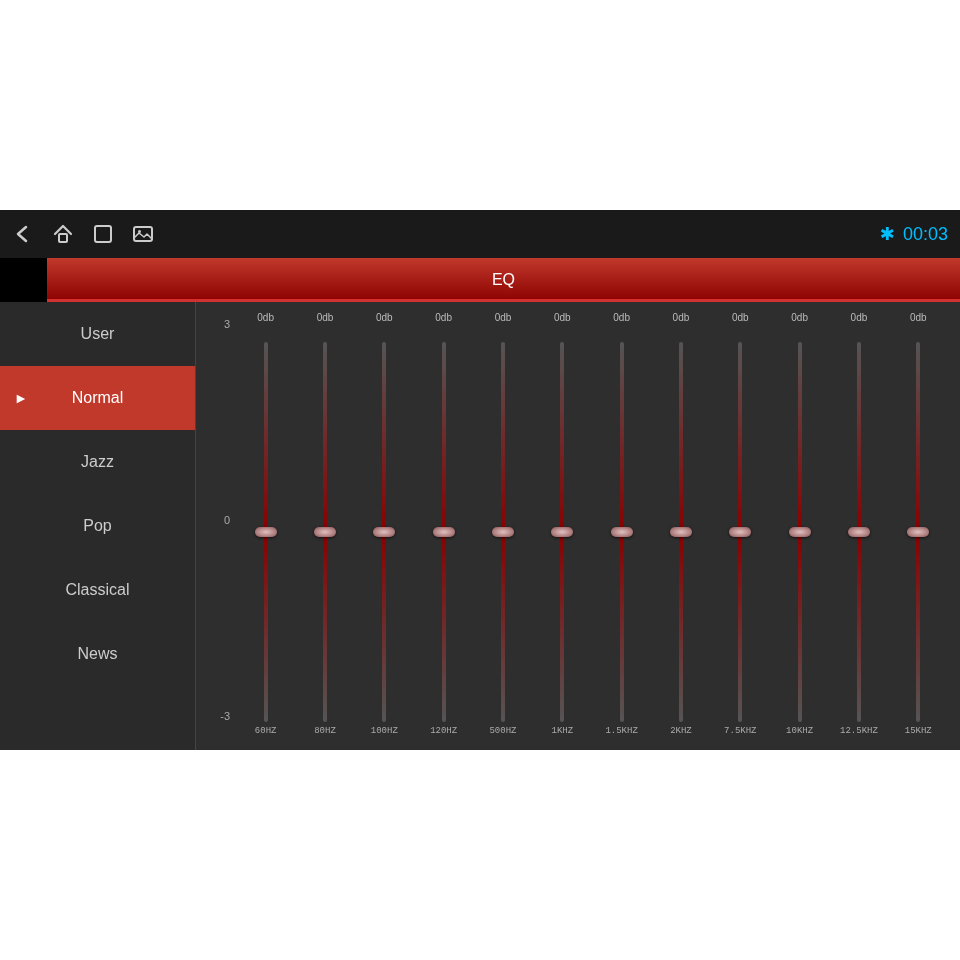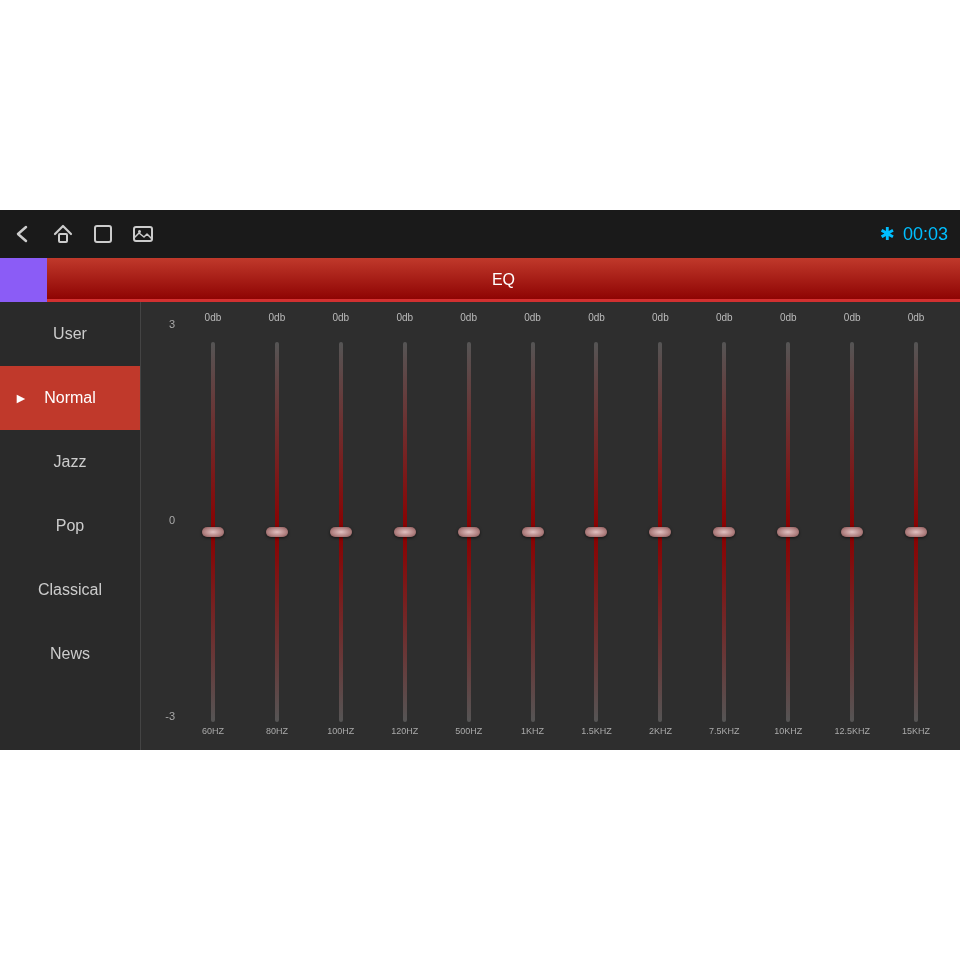--- a/index.html
+++ b/index.html
@@ -55,21 +55,21 @@
     .time-display {
       color: #00bfff;
       font-size: 18px;
       font-weight: normal;
     }
     
     .tab-bar {
       width: 100%;
       height: 44px;
       display: flex;
-      background: #8b5cf6;
+      background: #000000;
       padding-left: 47px;
     }
     .tab {
       flex: 1;
       display: flex;
       align-items: center;
       justify-content: center;
       font-size: 16px;
       color: #ddd;
       cursor: pointer;
@@ -90,21 +90,21 @@
     }
     
     .main-content {
       display: flex;
       width: 100%;
       height: calc(540px - 48px - 44px); 
       background: #2a2a2a;
     }
     
     .sidebar {
-      width: 141px;
+      width: 196px;
       background: #2a2a2a;
       display: flex;
       flex-direction: column;
       border-right: 1px solid #444;
     }
     .sidebar-item {
       height: 64px;
       display: flex;
       align-items: center;
       justify-content: center;
@@ -198,20 +198,21 @@
       cursor: pointer;
       z-index: 2;
     }
     .slider-freq-label {
       font-size: 9px;
       color: #aaa;
       margin-top: 4px;
       height: 16px;
       text-align: center;
       white-space: nowrap;
+      font-family: Liberation Mono, monospace;
     }
   </style>
 </head>
 <body>
 
 <div class="device-frame">
 
   <div class="top-bar">
     <div class="top-bar-icons">
 

